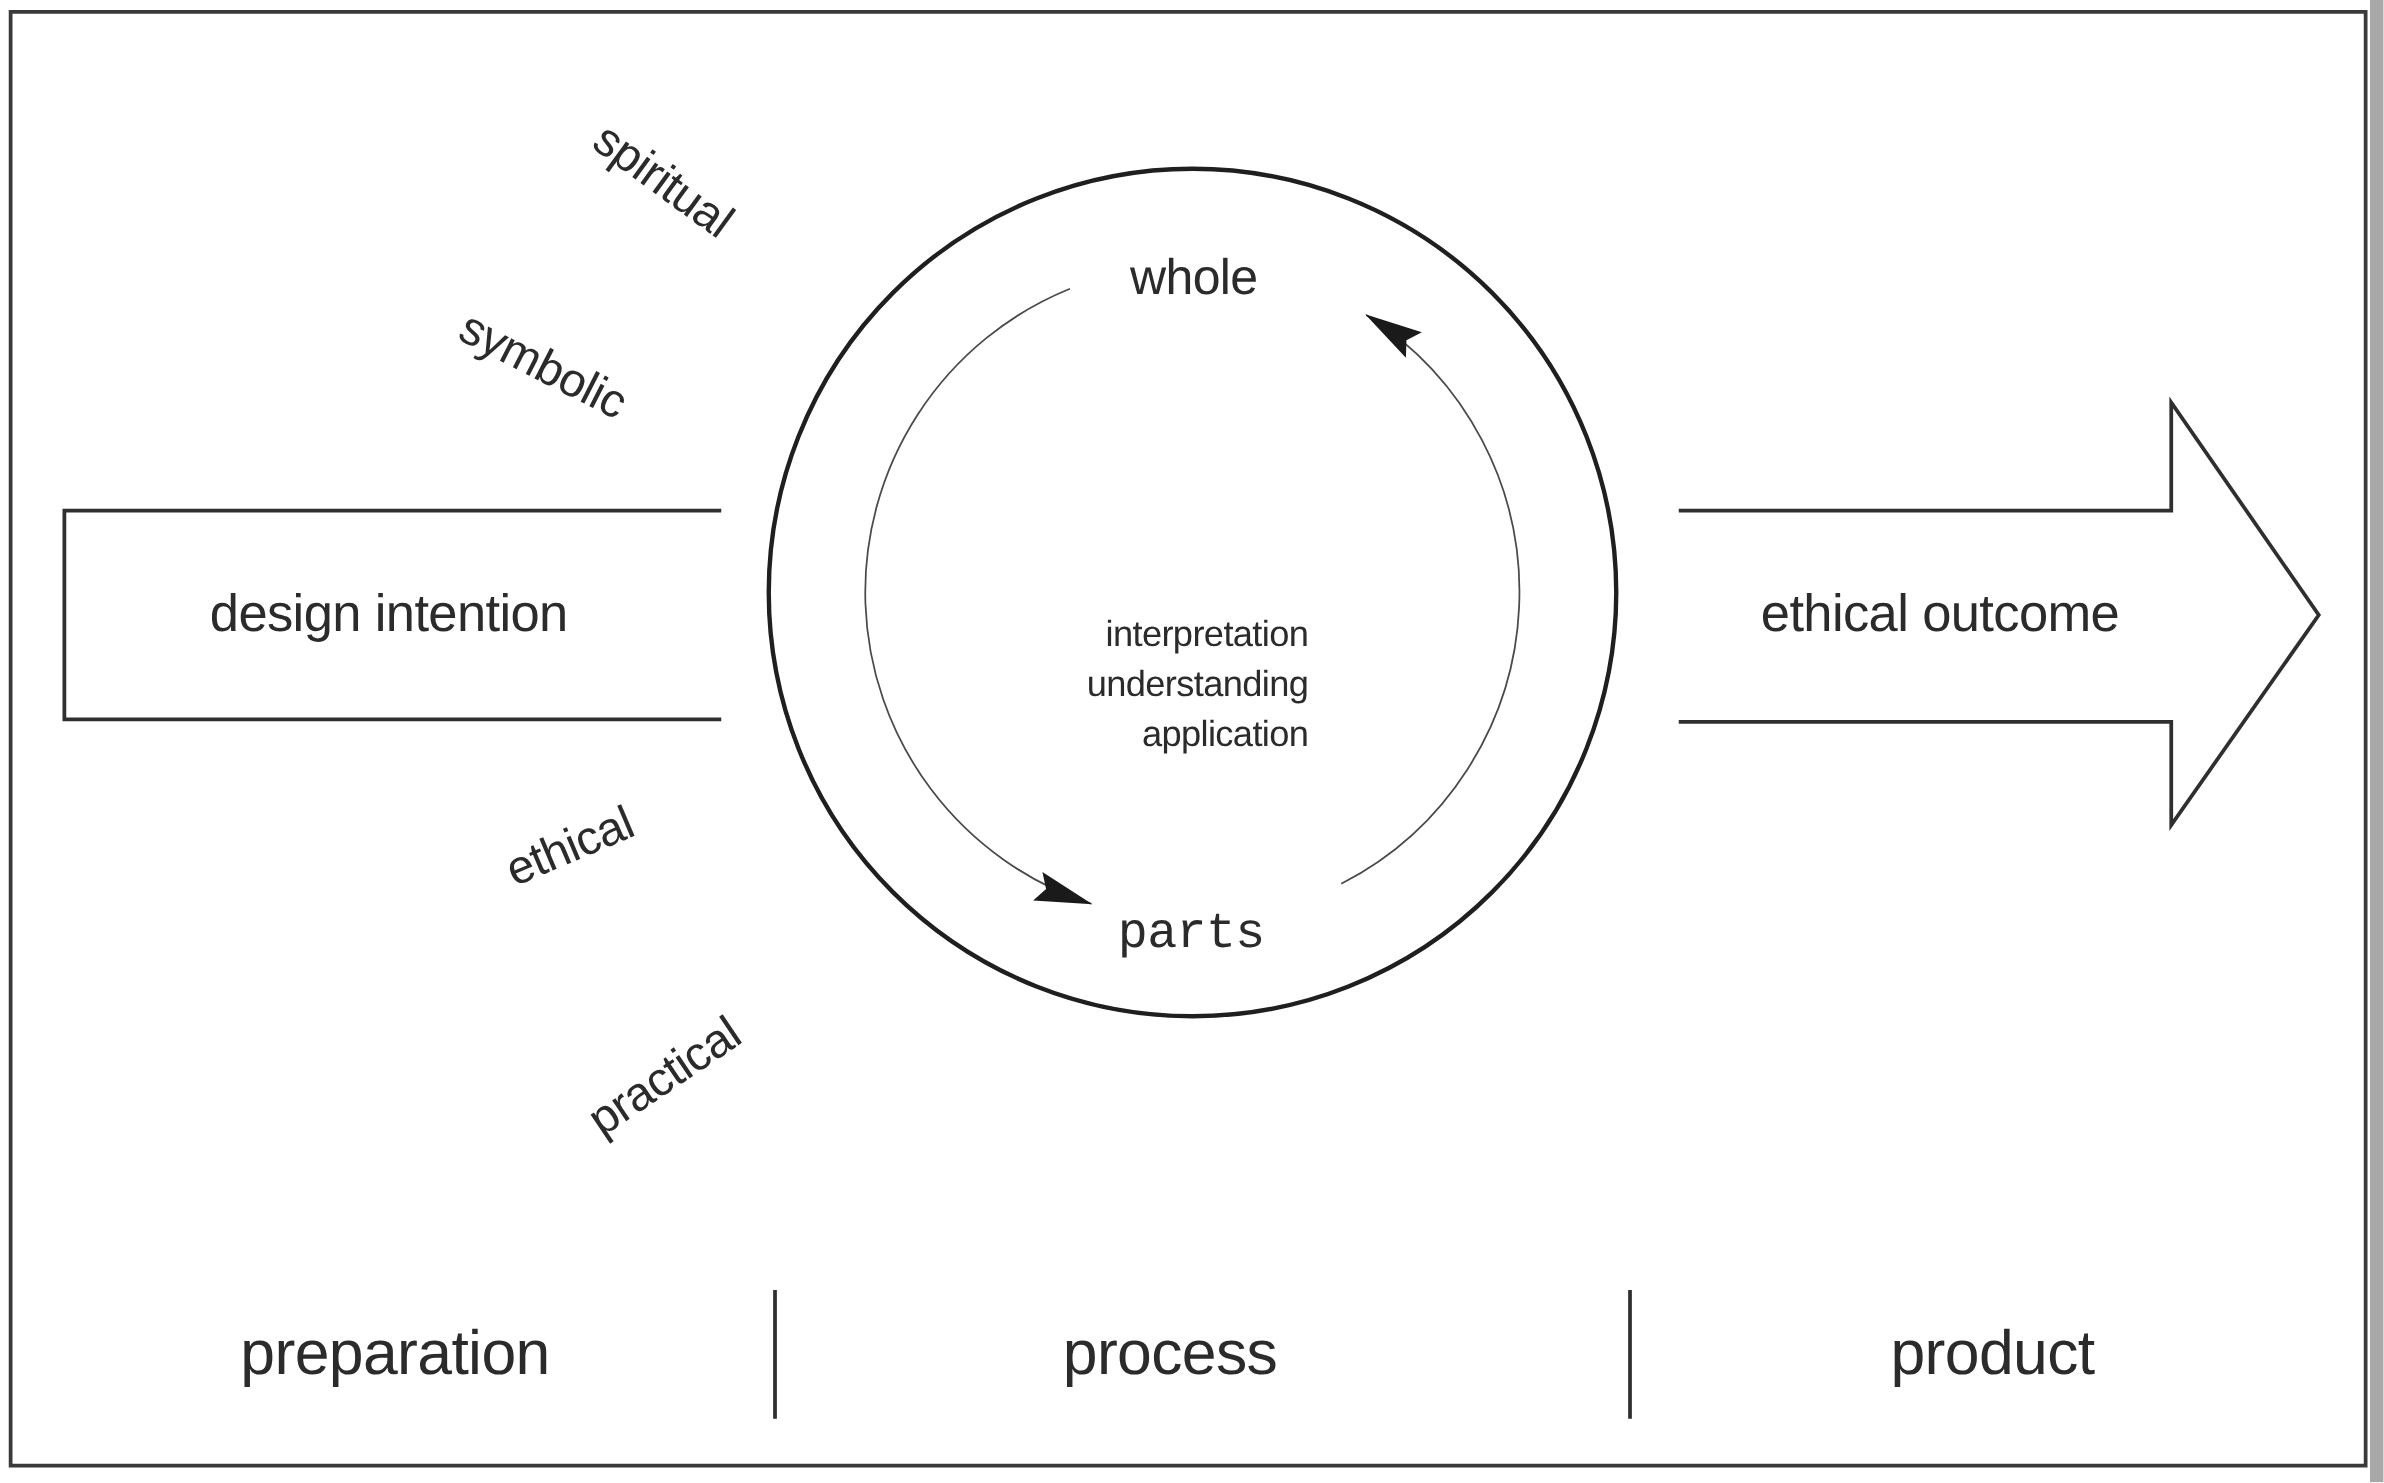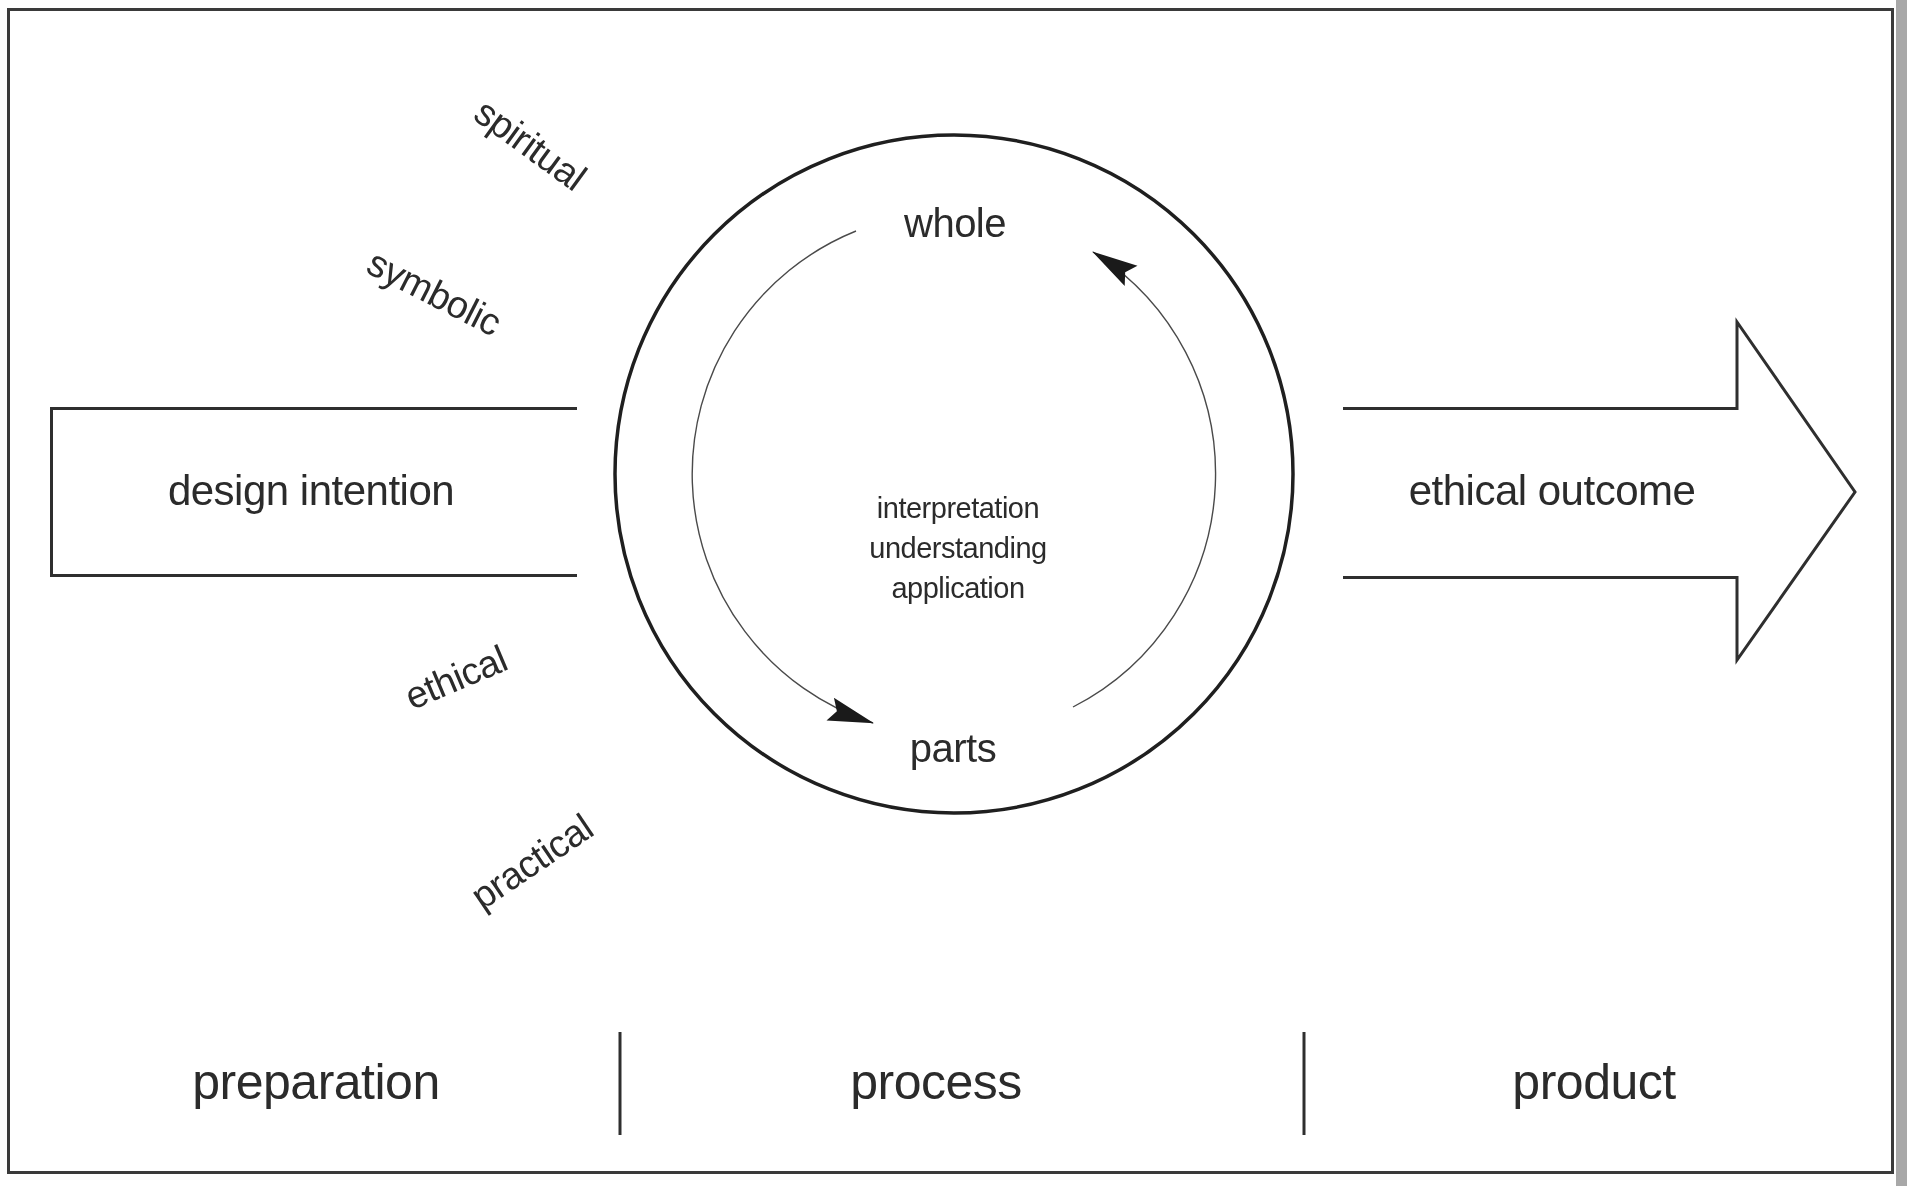--- a/index.html
+++ b/index.html
@@ -68,27 +68,27 @@
   <div class="txt f-box" style="left:278px; top:491px;margin-left:33px;">design intention</div>
 
   <div class="txt f-ctx rot36" style="left:530px; top:145px;">spiritual</div>
   <div class="txt f-ctx rot27" style="left:434px; top:293px;">symbolic</div>
   <div class="txt f-ctx rotm23" style="left:456px; top:678px;">ethical</div>
   <div class="txt f-ctx rotm34" style="left:532px; top:862px;">practical</div>
 
   <div class="txt f-node" style="left:955px; top:223px;">whole</div>
 
 
-  <div class="txt f-steps" style="left:958px; top:548px;">
+  <div class="txt f-steps" style="left:958px; top:548px;text-align:right;">
     <div>interpretation</div>
     <div>understanding</div>
     <div>application</div>
   </div>
 
-  <div class="txt f-node" style="left:953px; top:748px;">parts</div>
+  <div class="txt f-node" style="left:953px; top:748px;font-family:Liberation Mono, monospace;">parts</div>
 
   <div class="txt f-box" style="left:1552px; top:491px;">ethical outcome</div>
 
   <div class="txt f-phase" style="left:936px; top:1082px;">process</div>
   <div class="txt f-phase" style="left:316px; top:1082px;">preparation</div>
   <div class="txt f-phase" style="left:1594px; top:1082px;">product</div>
 
   <div class="edge-strip"></div>
 </div>
 

